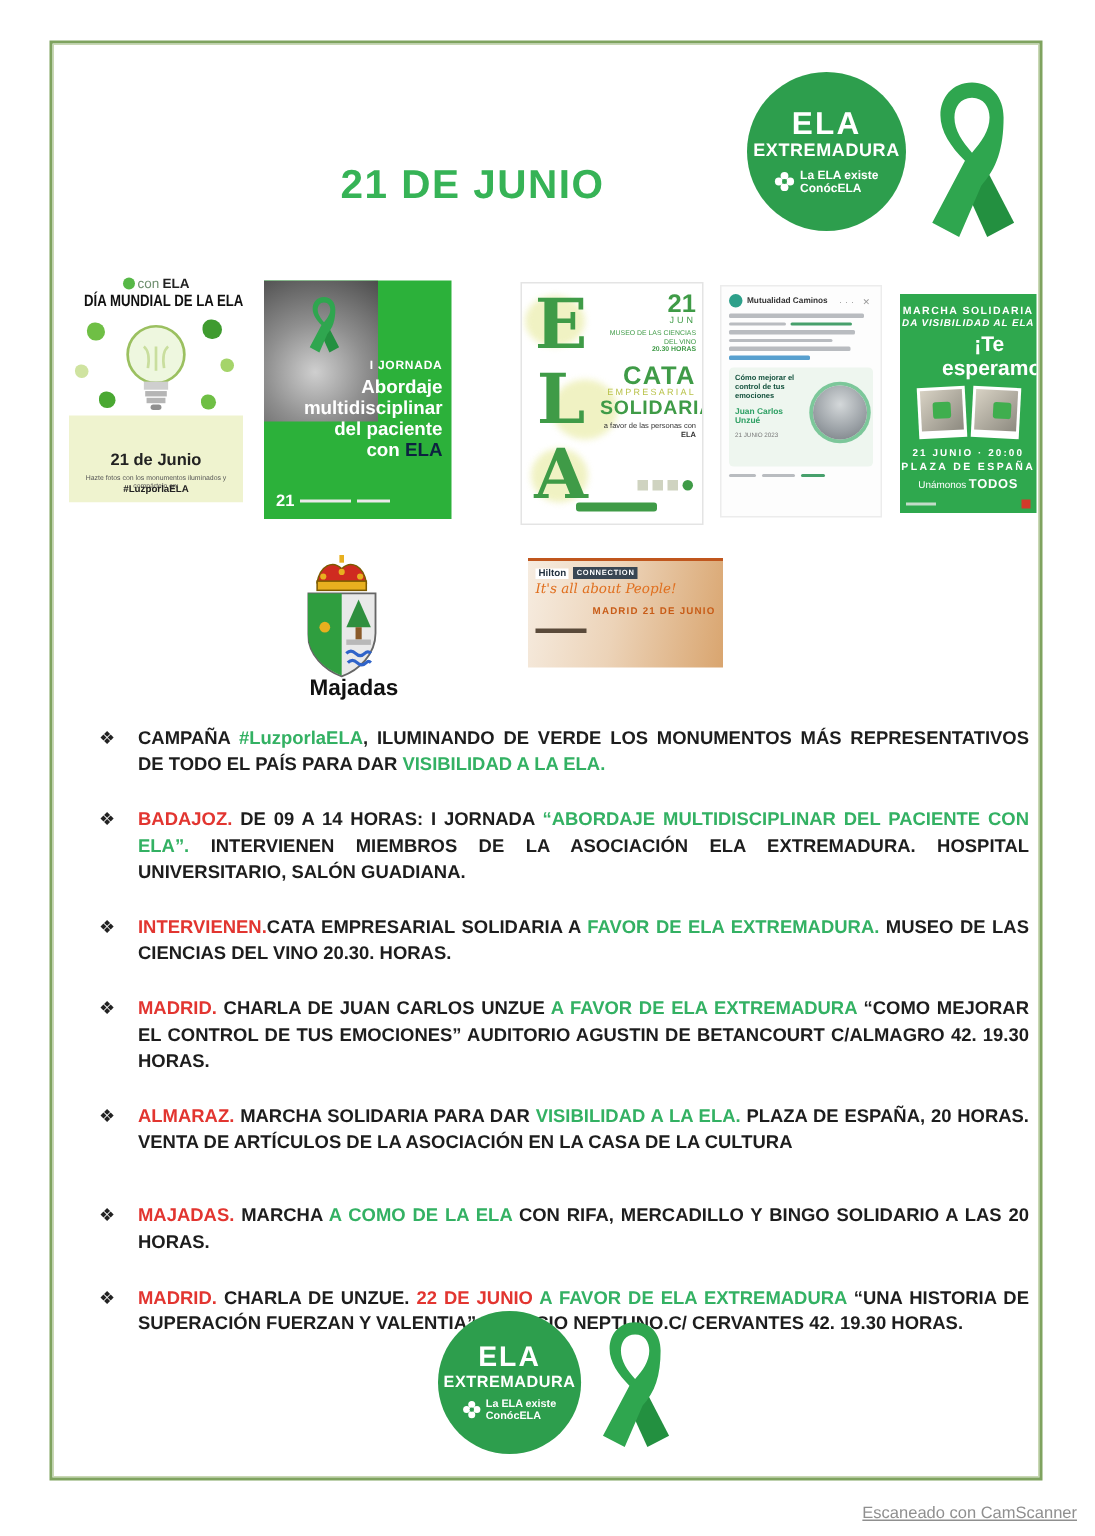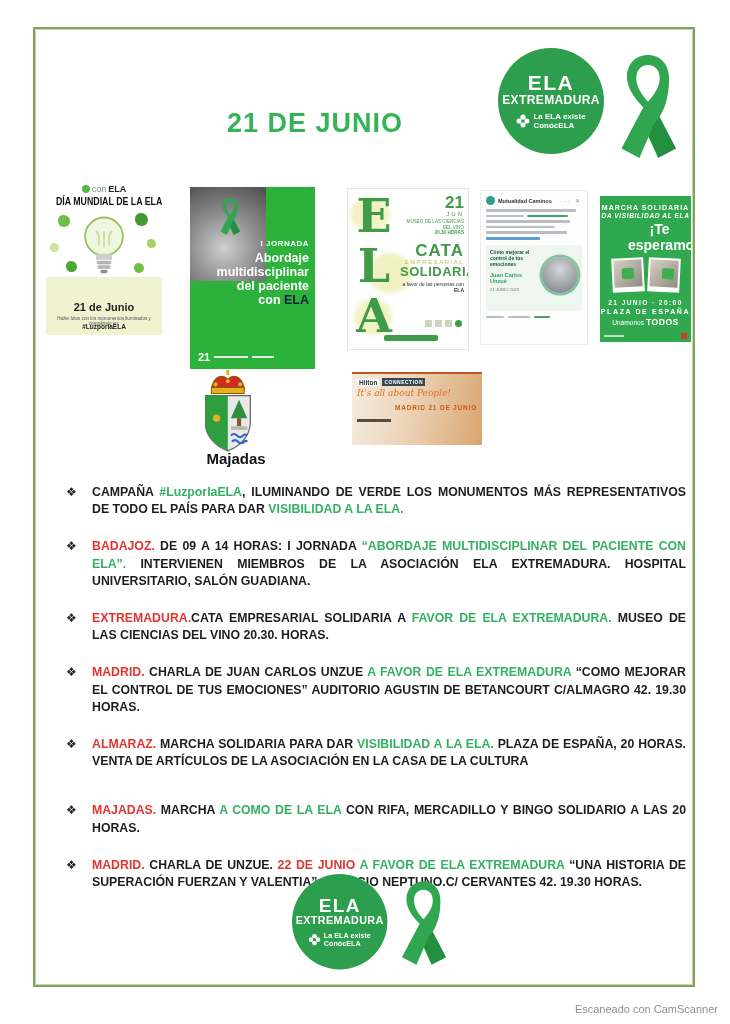--- a/index.html
+++ b/index.html
@@ -36,21 +36,21 @@
   .p-luz-title{text-align:center;font-size:11px;font-weight:bold;color:#111;white-space:nowrap;
                transform:scaleX(.8);transform-origin:center;margin-top:1px;}
   .p-luz-band{position:absolute;left:2px;right:2px;top:94px;bottom:0;background:#eff3cf;}
   .p-luz-art{position:absolute;left:0;top:26px;width:100%;height:78px;}
   .dot{position:absolute;border-radius:45% 55% 50% 50%;}
   .p-luz-date{position:absolute;left:0;width:100%;top:118px;text-align:center;font-size:11px;font-weight:bold;color:#222;}
   .p-luz-cap{position:absolute;left:3px;right:3px;top:133px;text-align:center;font-size:4.6px;color:#555;}
   .p-luz-tag{position:absolute;left:0;width:100%;top:140px;text-align:center;font-size:6.5px;font-weight:bold;color:#222;}
 
   
-  .p-jornada{left:190px;top:187px;width:125px;height:182px;background:#2cb13a;}
+  .p-jornada{left:176px;top:187px;width:125px;height:159px;background:#2cb13a;}
   .p-jor-photo{position:absolute;left:0;top:0;width:76px;height:94px;
                background:radial-gradient(circle at 45% 65%,#cfcfcf 0%,#8f8f8f 45%,#4c4c4c 100%);}
   .p-jor-kicker{position:absolute;right:6px;top:52px;font-size:8px;font-weight:bold;color:#fff;letter-spacing:.5px;}
   .p-jor-title{position:absolute;right:6px;top:64px;width:118px;text-align:right;color:#fff;
                font-size:12.5px;font-weight:bold;line-height:14px;}
   .p-jor-ela{color:#0d2240;}
   .p-jor-foot{position:absolute;left:8px;bottom:6px;display:flex;align-items:center;gap:4px;color:#fff;}
   .p-jor-day{font-size:11px;font-weight:bold;}
   .bar{background:#e9e9e9;height:2px;}
 
@@ -123,21 +123,21 @@
   .hil-bar{width:34px;height:3px;background:#5a4a3a;margin-top:8px;}
 
   
   .program-list{position:absolute;left:64px;top:484px;width:622px;margin:0;padding:0;list-style:none;}
   .bullet-item{position:relative;padding-left:28px;margin-bottom:20px;
                font-size:12.3px;font-weight:bold;line-height:17.2px;text-align:justify;}
   .bullet-item:nth-child(6){margin-top:32px;}
   .marker{position:absolute;left:2px;top:0;font-size:12px;color:#222;font-weight:normal;}
   .seg-plain{color:#1d1d1d;} .seg-green{color:#33b163;} .seg-red{color:#e23530;}
 
-  .scanner-credit{position:absolute;right:12px;top:1003px;font-size:11px;color:#8f8f8f;}
+  .scanner-credit{position:absolute;right:12px;top:1003px;font-size:11px;color:#8f8f8f;text-decoration:underline;}
 </style>
 </head>
 <body>
 
 <div class="page">
   <div class="frame"></div>
 
   <div class="event-date">21 DE JUNIO</div>
 
   <div class="ela-logo logo-top">
@@ -325,21 +325,21 @@
       <span class="hil-program">CONNECTION</span>
     </div>
     <div class="hil-slogan">It's all about People!</div>
     <div class="hil-loc">MADRID 21 DE JUNIO</div>
     <div class="hil-bar"></div>
   </div>
 
   <ul class="program-list">
       <li class="bullet-item"><span class="marker">❖</span><span class="seg-plain">CAMPAÑA </span><span class="seg-green">#LuzporlaELA</span><span class="seg-plain">, ILUMINANDO DE VERDE LOS MONUMENTOS MÁS REPRESENTATIVOS DE TODO EL PAÍS PARA DAR </span><span class="seg-green">VISIBILIDAD A LA ELA.</span></li>
       <li class="bullet-item"><span class="marker">❖</span><span class="seg-red">BADAJOZ.</span><span class="seg-plain"> DE 09 A 14 HORAS: I JORNADA </span><span class="seg-green">“ABORDAJE MULTIDISCIPLINAR DEL PACIENTE CON ELA”.</span><span class="seg-plain"> INTERVIENEN MIEMBROS DE LA ASOCIACIÓN ELA EXTREMADURA. HOSPITAL UNIVERSITARIO, SALÓN GUADIANA.</span></li>
-      <li class="bullet-item"><span class="marker">❖</span><span class="seg-red">EXTREMADURA.</span><span class="seg-plain">CATA EMPRESARIAL SOLIDARIA A </span><span class="seg-green">FAVOR DE ELA EXTREMADURA.</span><span class="seg-plain"> MUSEO DE LAS CIENCIAS DEL VINO 20.30. HORAS.</span></li>
+      <li class="bullet-item"><span class="marker">❖</span><span class="seg-red">INTERVIENEN.</span><span class="seg-plain">CATA EMPRESARIAL SOLIDARIA A </span><span class="seg-green">FAVOR DE ELA EXTREMADURA.</span><span class="seg-plain"> MUSEO DE LAS CIENCIAS DEL VINO 20.30. HORAS.</span></li>
       <li class="bullet-item"><span class="marker">❖</span><span class="seg-red">MADRID.</span><span class="seg-plain"> CHARLA DE JUAN CARLOS UNZUE </span><span class="seg-green">A FAVOR DE ELA EXTREMADURA</span><span class="seg-plain"> “COMO MEJORAR EL CONTROL DE TUS EMOCIONES” AUDITORIO AGUSTIN DE BETANCOURT C/ALMAGRO 42. 19.30 HORAS.</span></li>
       <li class="bullet-item"><span class="marker">❖</span><span class="seg-red">ALMARAZ.</span><span class="seg-plain"> MARCHA SOLIDARIA PARA DAR </span><span class="seg-green">VISIBILIDAD A LA ELA.</span><span class="seg-plain"> PLAZA DE ESPAÑA, 20 HORAS. VENTA DE ARTÍCULOS DE LA ASOCIACIÓN EN LA CASA DE LA CULTURA</span></li>
       <li class="bullet-item"><span class="marker">❖</span><span class="seg-red">MAJADAS.</span><span class="seg-plain"> MARCHA </span><span class="seg-green">A COMO DE LA ELA</span><span class="seg-plain"> CON RIFA, MERCADILLO Y BINGO SOLIDARIO A LAS 20 HORAS.</span></li>
       <li class="bullet-item"><span class="marker">❖</span><span class="seg-red">MADRID.</span><span class="seg-plain"> CHARLA DE UNZUE. </span><span class="seg-red">22 DE JUNIO</span><span class="seg-green"> A FAVOR DE ELA EXTREMADURA </span><span class="seg-plain">“UNA HISTORIA DE SUPERACIÓN FUERZAN Y VALENTIA”. PALACIO NEPTUNO.C/ CERVANTES 42. 19.30 HORAS.</span></li>
     </ul>
 
   <div class="ela-logo logo-bottom">
     <div class="logo-circle">
       <div class="logo-name">ELA</div>
       <div class="logo-region">EXTREMADURA</div>

